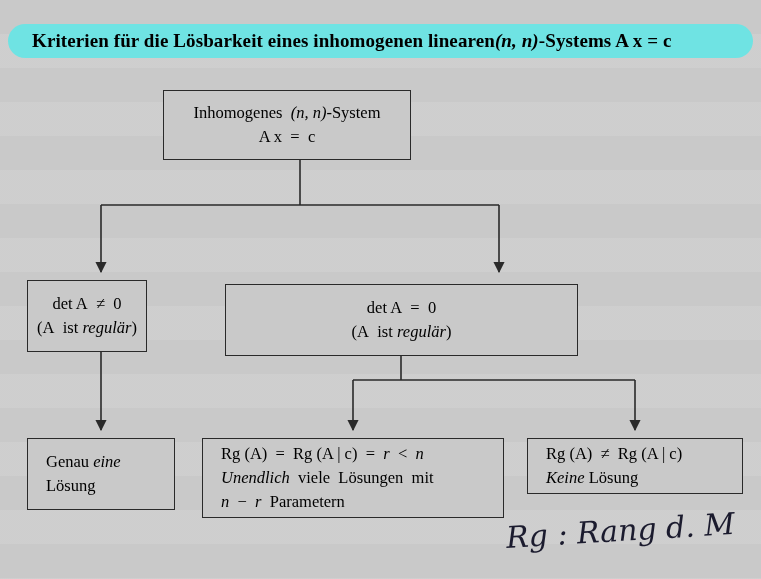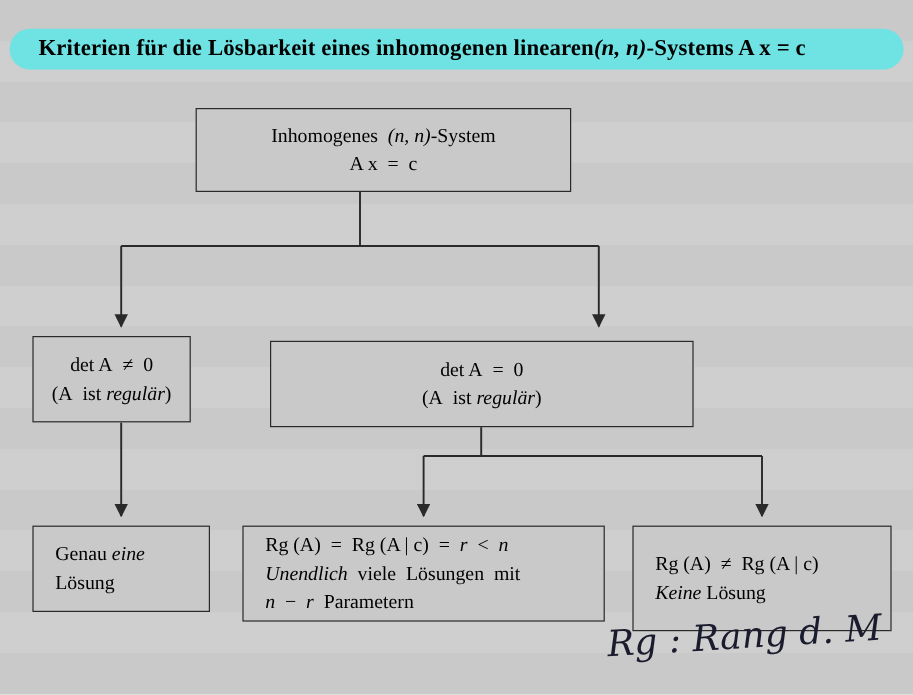--- a/index.html
+++ b/index.html
@@ -66,26 +66,26 @@
     line-height: 1.45;
     white-space: nowrap;
   }
   .center .line { text-align: center; }
   .left { padding-left: 18px; }
   .center { align-items: center; }
   .bold { font-weight: normal; }
   .ital { font-style: italic; }
 
   
-  #box-root   { left: 163px; top: 90px;  width: 313px; height: 70px; }
-  #box-reg    { left: 27px;  top: 280px; width: 132px; height: 72px; }
+  #box-root   { left: 163px; top: 90px;  width: 248px; height: 70px; }
+  #box-reg    { left: 27px;  top: 280px; width: 120px; height: 72px; }
   #box-sing   { left: 225px; top: 284px; width: 353px; height: 72px; }
   #box-unique { left: 27px;  top: 438px; width: 148px; height: 72px; }
   #box-inf    { left: 202px; top: 438px; width: 302px; height: 80px; }
-  #box-none   { left: 527px; top: 438px; width: 216px; height: 88px; }
+  #box-none   { left: 527px; top: 438px; width: 216px; height: 56px; }
 
   .svg-layer {
     position: absolute;
     left: 0; top: 0;
     width: 761px;
     height: 579px;
     z-index: 1;
     pointer-events: none;
   }
 

